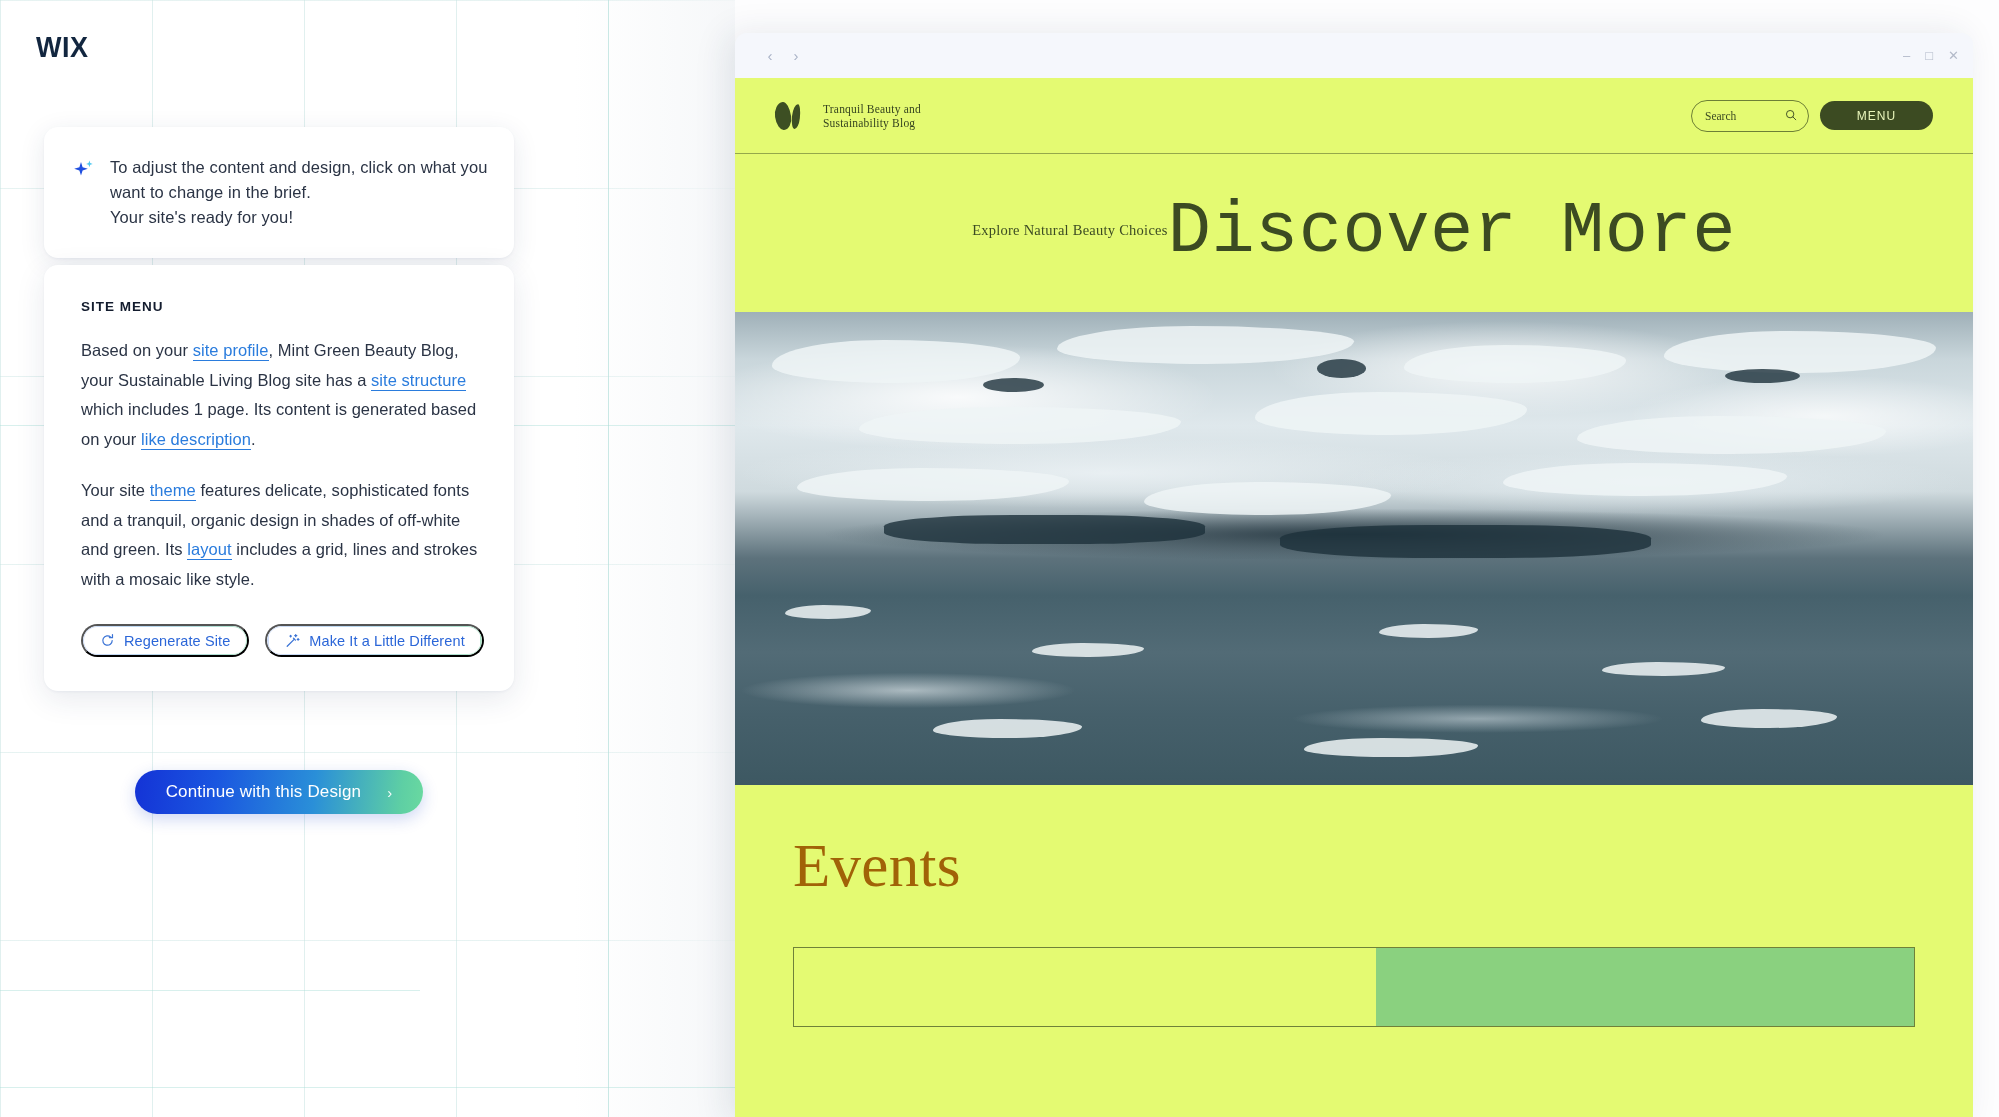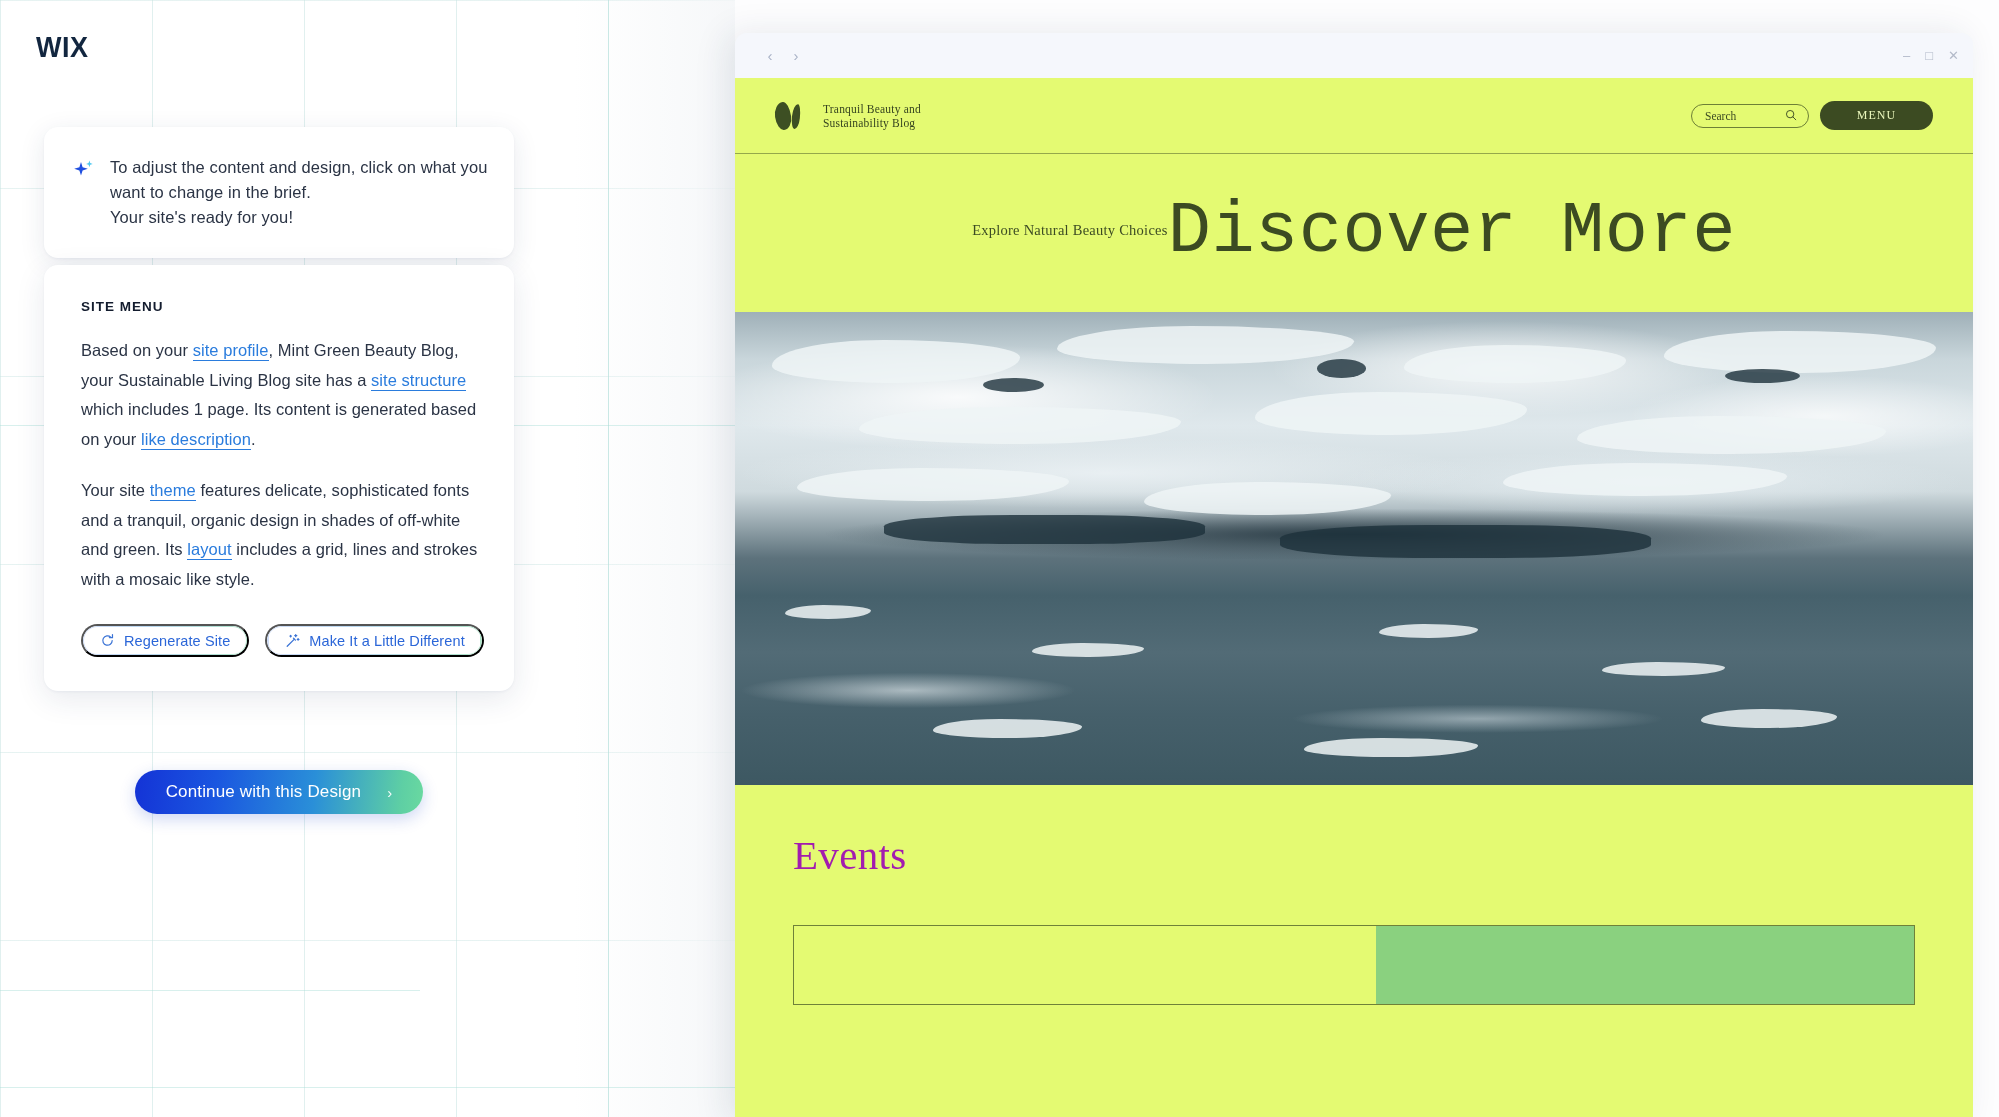--- a/index.html
+++ b/index.html
@@ -230,42 +230,42 @@
     font-size: 11.5px;
     line-height: 14px;
     color: #35431f;
     letter-spacing: .2px;
   }
   .header-right {
     margin-left: auto;
     display: flex; align-items: center; gap: 11px;
   }
   .search-pill {
-    width: 118px; height: 24px;
+    width: 118px; height: 32px;
     border: 1px solid #6d7f36;
     border-radius: 999px;
     display: flex; align-items: center;
     justify-content: space-between;
     padding: 0 11px 0 13px;
     cursor: text;
   }
   .search-pill span {
     font-family: "Liberation Serif", serif;
     font-size: 11.5px;
     color: #3b4a22;
   }
   .menu-btn {
     height: 29px;
     min-width: 113px;
     padding: 0 20px;
     border: none;
     border-radius: 999px;
     background: #3c4b22;
     color: #e9f6bb;
-    font-family: Liberation Serif, serif;
+    font-family: Liberation Sans, sans-serif;
     font-size: 12px;
     letter-spacing: 1.1px;
     cursor: pointer;
     display: flex; align-items: center; justify-content: center;
   }
 
   .hero {
     height: 158px;
     display: flex; flex-direction: row;
     align-items: center; justify-content: center;
@@ -308,23 +308,23 @@
   .ice { position: absolute; background: #eef4f6; border-radius: 45% 55% 50% 50% / 60% 40% 60% 40%; opacity: .85; }
   .dark { position: absolute; background: #1d313b; border-radius: 50%; opacity: .8; }
 
   .events {
     background: #e4fa72;
     padding: 46px 58px 0 58px;
     height: 338px;
   }
   .events-title {
     font-family: "Liberation Serif", serif;
-    font-size: 41px;
+    font-size: 61px;
     font-weight: 400;
-    color: #a21caf;
+    color: #a16207;
     letter-spacing: .3px;
   }
   .event-card-strip {
     margin-top: 46px;
     height: 80px;
     display: flex;
     border: 1px solid #6f8139;
   }
   .ecs-left { flex: 0 0 52%; background: #e4fa72; }
   .ecs-right { flex: 1; background: #8ad17f; }

